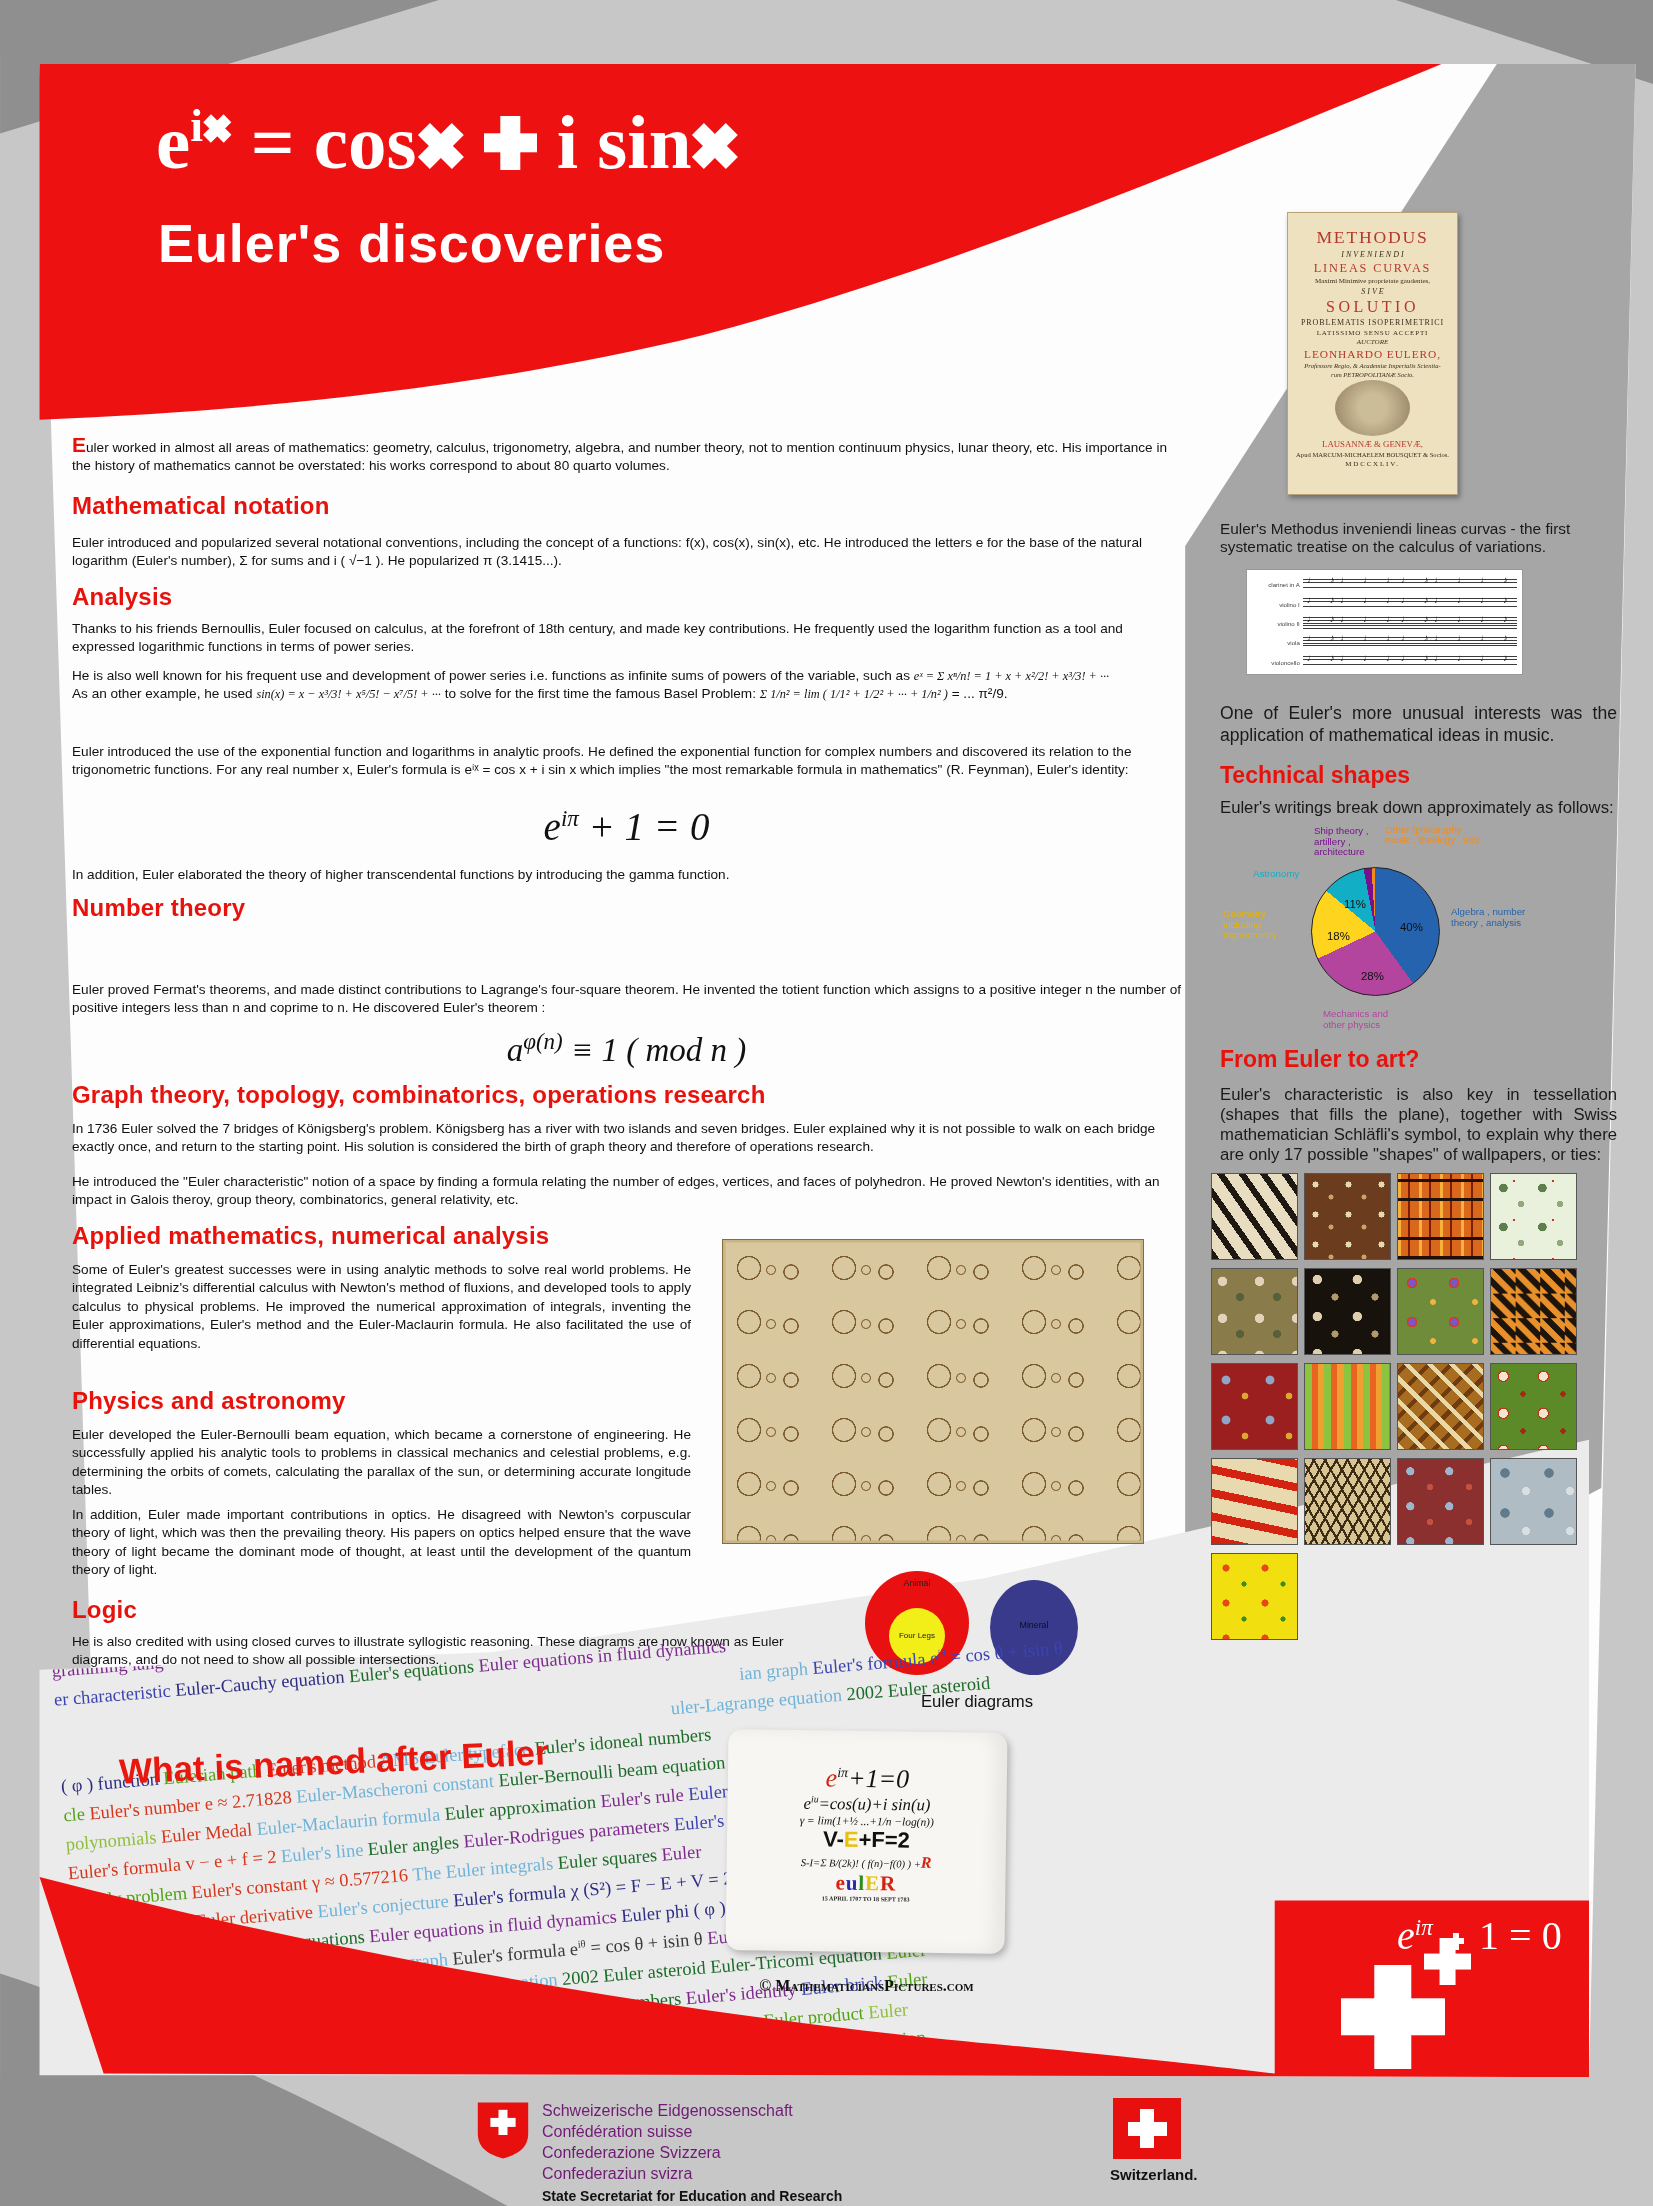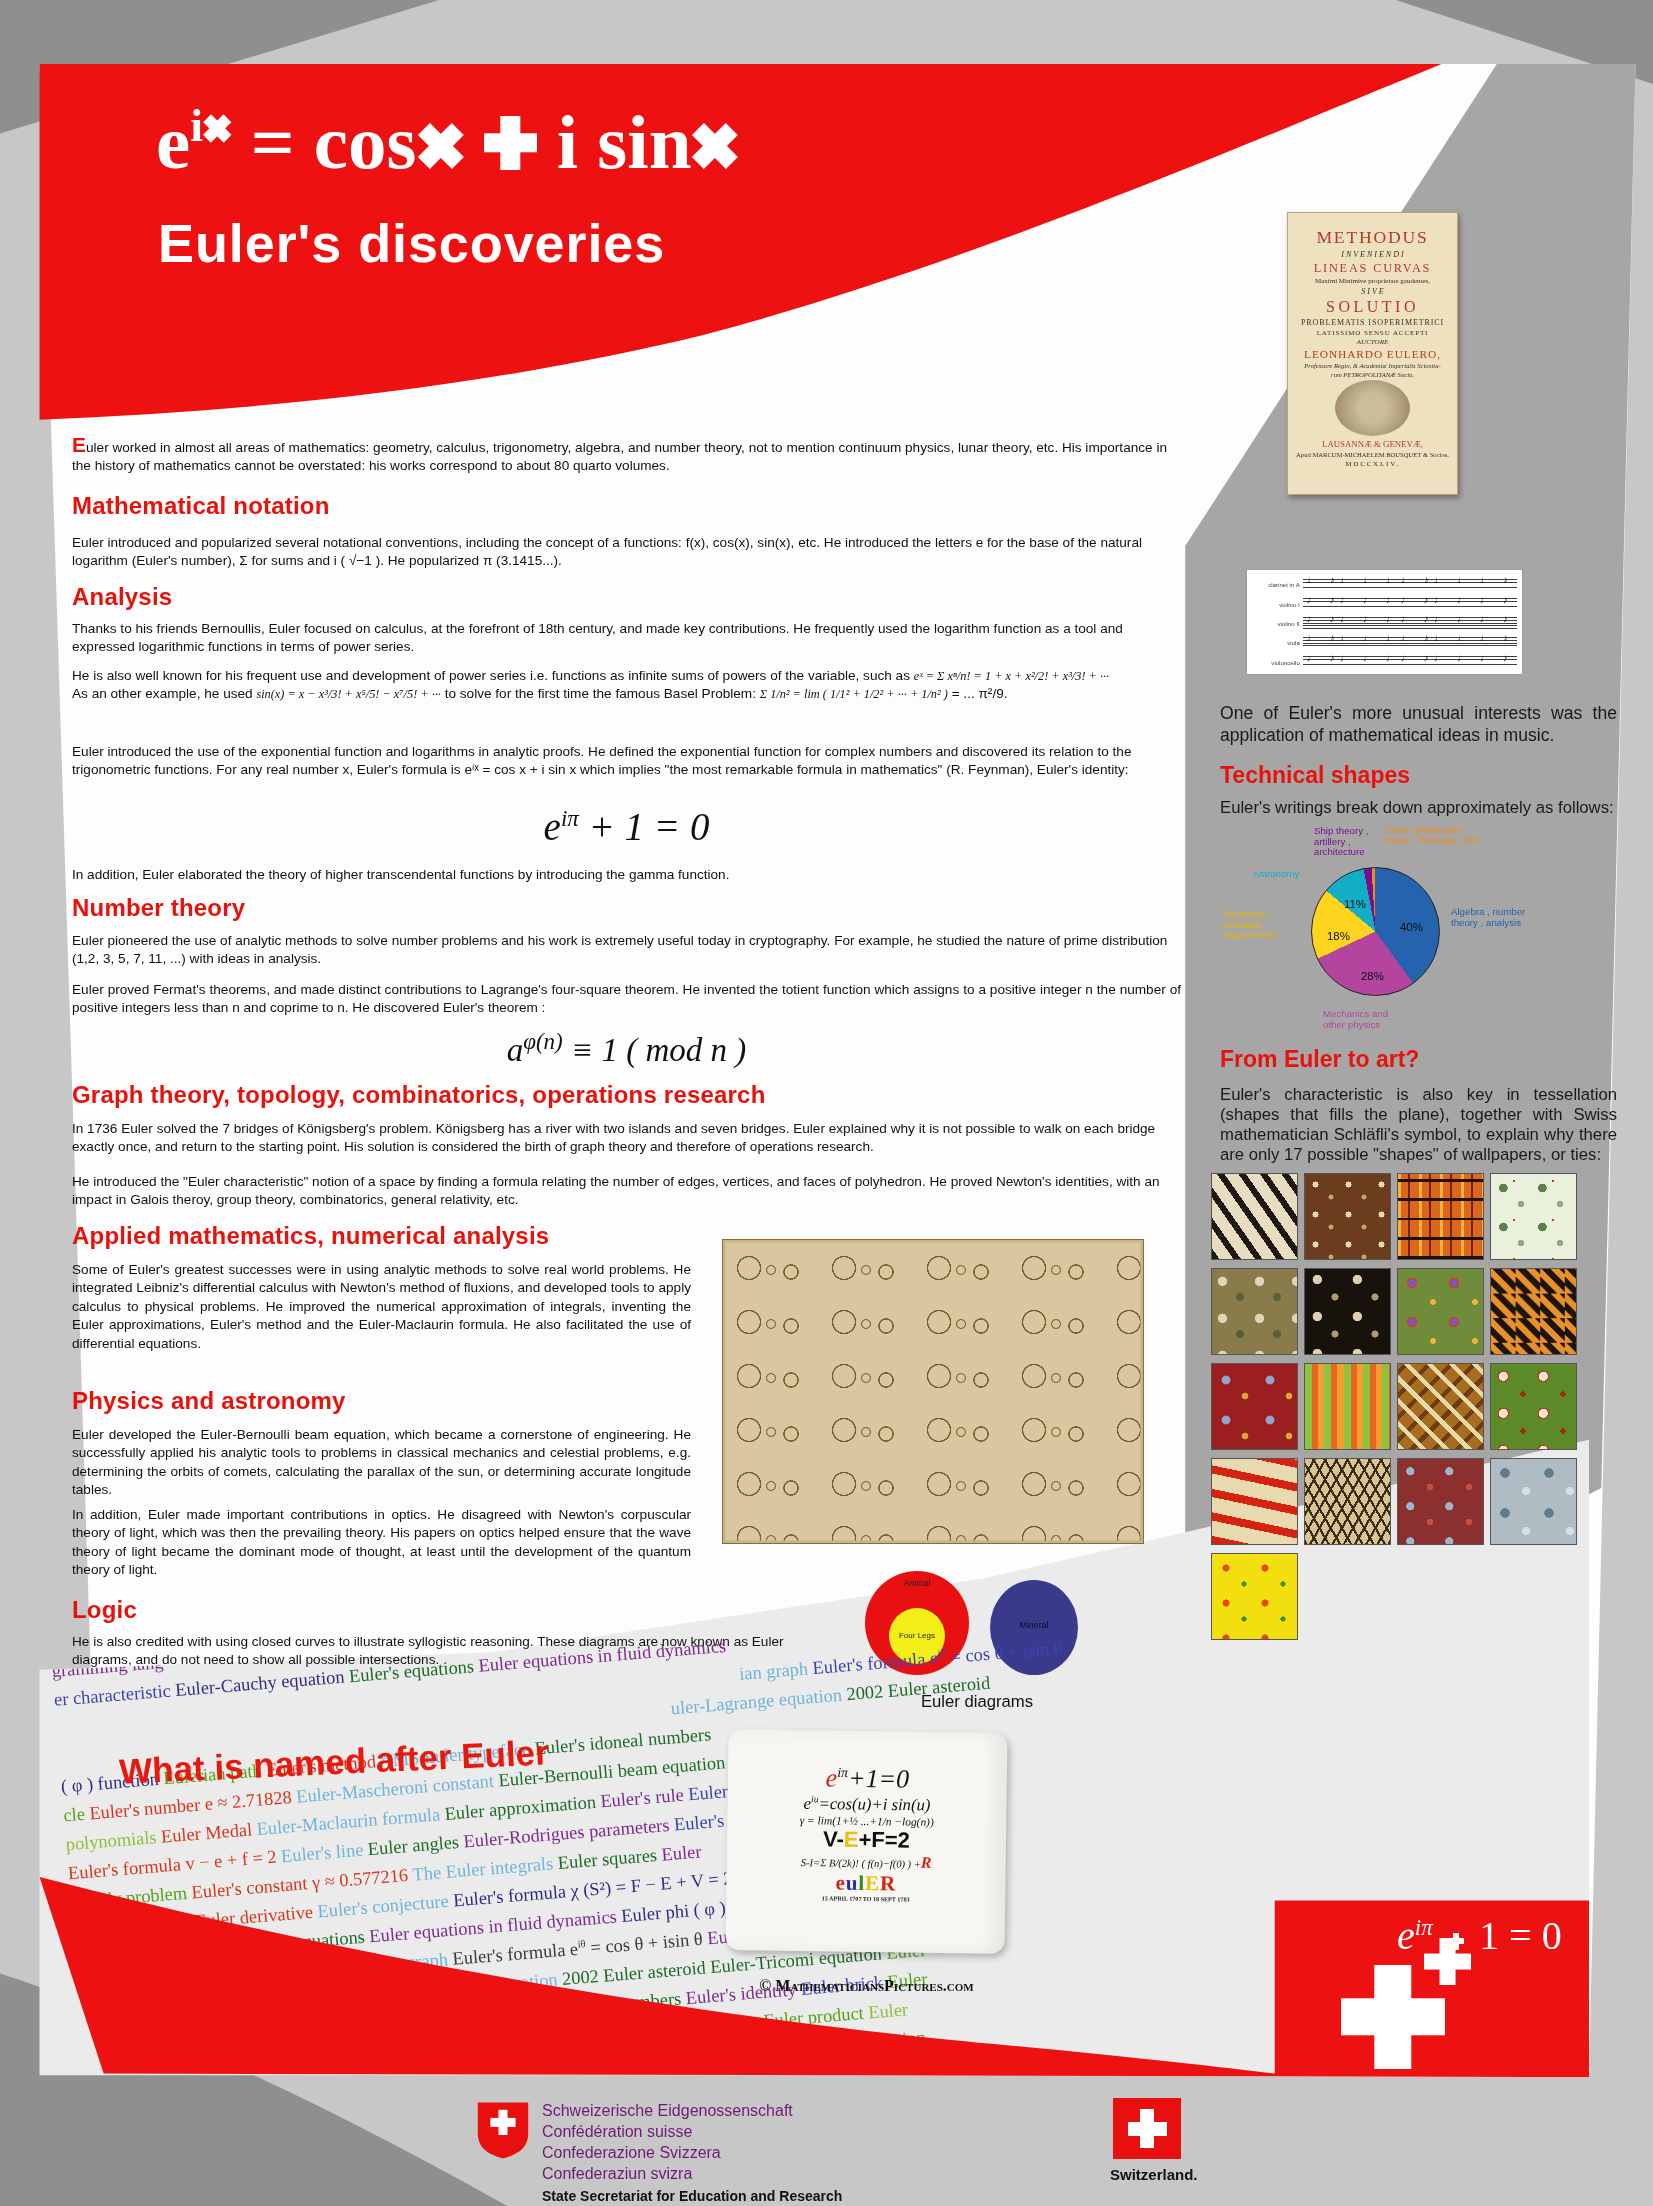--- a/index.html
+++ b/index.html
@@ -154,21 +154,20 @@
     <span class="math" style="font-size:12.3px">Σ 1/n² = lim ( 1/1² + 1/2² + ··· + 1/n² )</span>
     <span>=  ...  π²/9.</span>
   </div>
   <div class="abs body-txt" style="left:72px;top:743px;width:1109px;z-index:2">Euler introduced the use of the exponential function and logarithms in analytic proofs. He defined the exponential function for complex numbers and discovered its relation to the trigonometric functions. For any real number x, Euler's formula is  eⁱˣ = cos x + i sin x  which implies "the most remarkable formula in mathematics" (R. Feynman), Euler's identity:</div>
   <div class="abs big-id" style="left:72px;top:804px;width:1109px;z-index:2">
     <span>e</span><sup>iπ</sup><span> + 1 = 0</span>
   </div>
   <div class="abs body-txt" style="left:72px;top:866px;width:1109px;z-index:2">In addition, Euler elaborated the theory of higher transcendental functions by introducing the gamma function.</div>
 
   <div class="abs h-red" style="left:72px;top:894px;z-index:2">Number theory</div>
-  <div class="abs body-txt" style="left:72px;top:932px;width:1109px;z-index:2">Euler pioneered the use of analytic methods to solve number problems and his work is extremely useful today in cryptography. For example, he studied the nature of prime distribution (1,2, 3, 5, 7, 11, ...) with ideas in analysis.</div>
   <div class="abs body-txt just" style="left:72px;top:981px;width:1109px;z-index:2">Euler proved Fermat's theorems, and made distinct contributions to Lagrange's four-square theorem. He invented the totient function which assigns to a positive integer n the number of positive integers less than n and coprime to n. He discovered Euler's theorem :</div>
   <div class="abs big-id" style="left:72px;top:1029px;width:1109px;font-size:33px;z-index:2">
     <span>a</span><sup>φ(n)</sup><span> ≡ 1    ( mod  n )</span>
   </div>
 
   <div class="abs h-red" style="left:72px;top:1081px;z-index:2">Graph theory, topology, combinatorics, operations research</div>
   <div class="abs body-txt" style="left:72px;top:1120px;width:1109px;z-index:2">In 1736 Euler solved the 7 bridges of Königsberg's problem. Königsberg has a river with two islands and seven bridges. Euler explained why it is not possible to walk on each bridge exactly once, and return to the starting point. His solution is considered the birth of graph theory and therefore of operations research.</div>
   <div class="abs body-txt" style="left:72px;top:1173px;width:1109px;z-index:2">He introduced the "Euler characteristic" notion of a space by finding a formula relating the number of edges, vertices, and faces of polyhedron. He proved Newton's identities, with an impact in Galois theroy, group theory, combinatorics, general relativity, etc.</div>
 
   <div class="abs h-red" style="left:72px;top:1222px;z-index:2">Applied mathematics, numerical analysis</div>
@@ -206,20 +205,21 @@
     <div style="font-size:7px;letter-spacing:0.9px">LATISSIMO SENSU ACCEPTI</div>
     <div style="font-size:7px;font-style:italic">AUCTORE</div>
     <div class="r" style="font-size:11.4px;letter-spacing:0.9px">LEONHARDO EULERO,</div>
     <div style="font-size:6.6px;font-style:italic">Professore Regio, &amp; Academiæ Imperialis Scientia-</div>
     <div style="font-size:6.6px;font-style:italic">rum PETROPOLITANÆ Socio.</div>
     <div style="width:75px;height:56px;margin:2.6px auto;border-radius:50%;background:radial-gradient(circle,#cbbd97 30%,#a59272 75%,#8b7a55 100%);"></div>
     <div class="r" style="font-size:8.8px">LAUSANNÆ &amp; GENEVÆ,</div>
     <div style="font-size:6.6px">Apud MARCUM-MICHAELEM BOUSQUET &amp; Socios.</div>
     <div style="font-size:7px;letter-spacing:1.8px">MDCCXLIV.</div>
   </div>
+  <div class="abs side-cap" style="left:1220px;top:520px;width:397px;z-index:2">Euler's Methodus inveniendi lineas curvas - the first systematic treatise on the calculus of variations.</div>
 
   <div class="abs music-box" style="left:1246px;top:569px;width:277px;z-index:2;box-sizing:border-box">
     <div class="staff-row">
         <span class="staff-label">clarinet in A</span>
         <span class="staff"></span>
         <span class="staff-notes">♩ ♪♩ ♩ ♩♩ ♪♩ ♩ ♩ ♪ ♩</span>
       </div>
     <div class="staff-row">
         <span class="staff-label">violino I</span>
         <span class="staff"></span>

